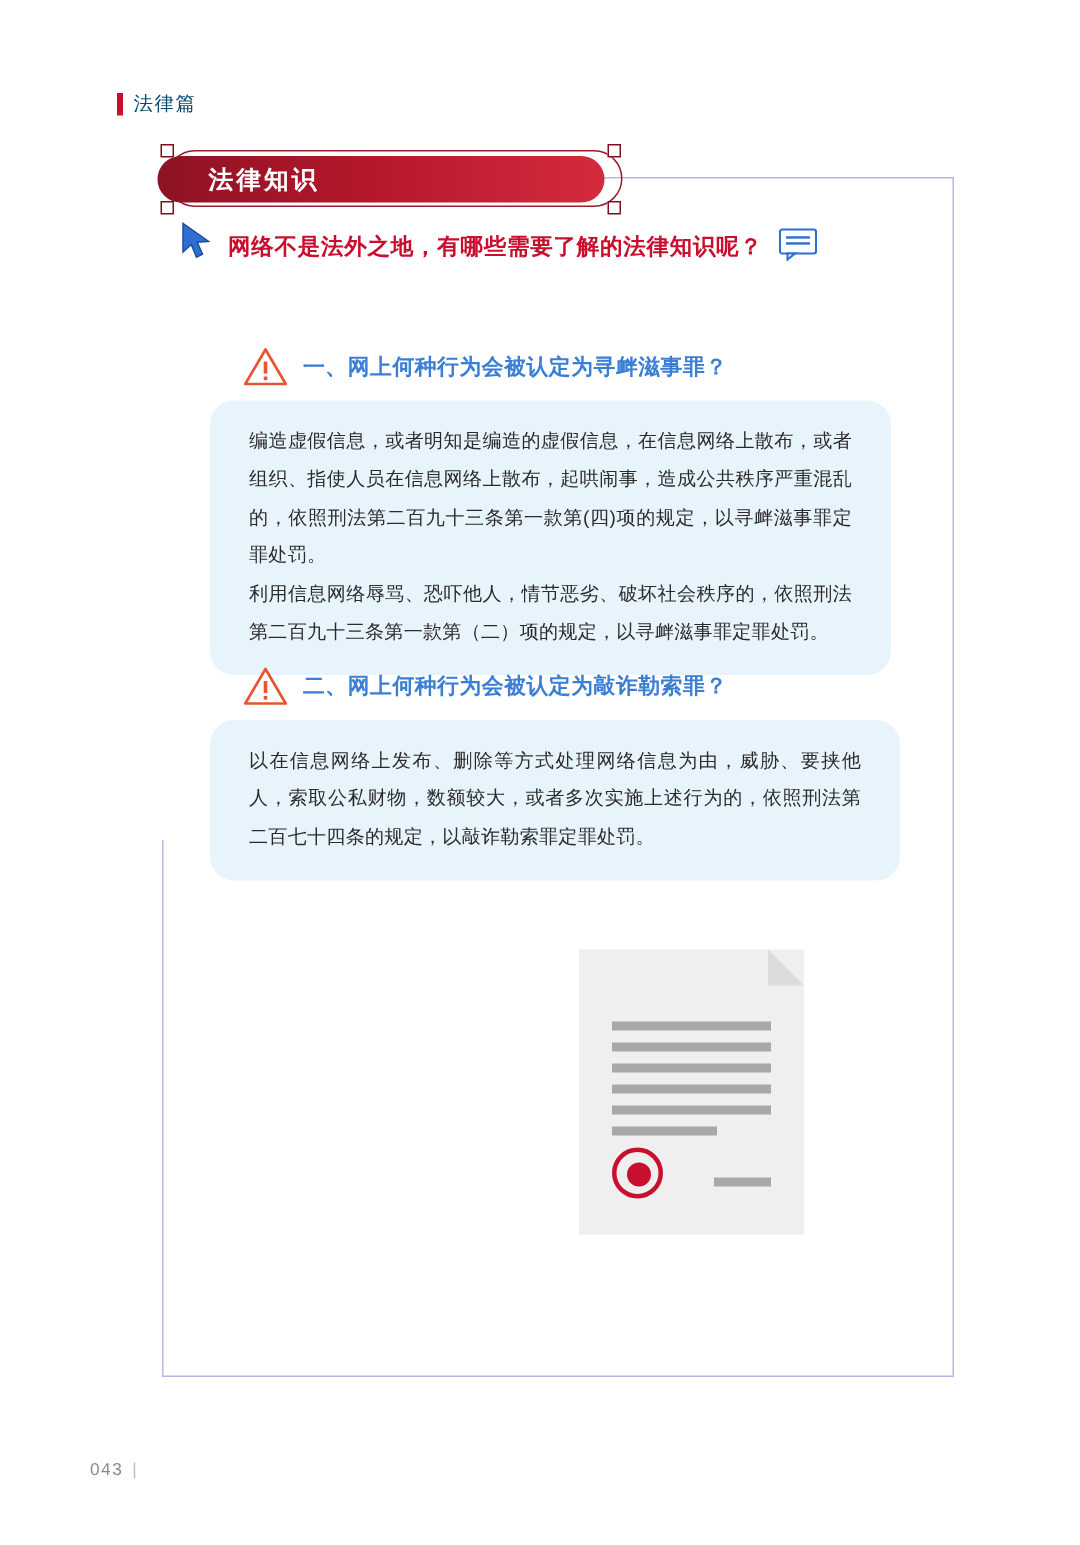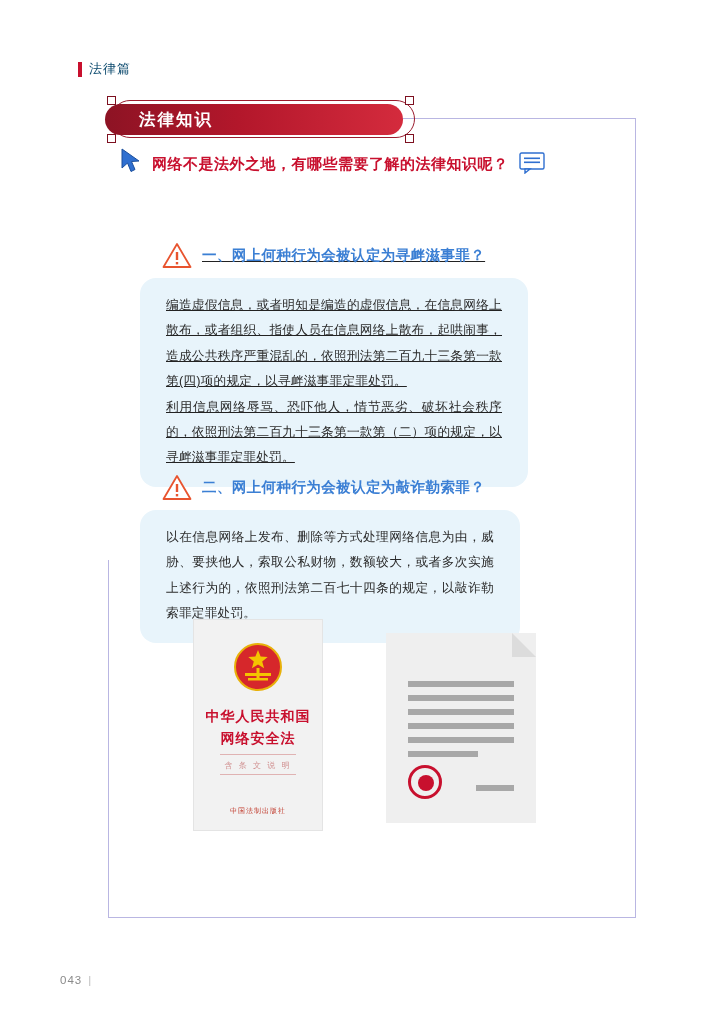--- a/index.html
+++ b/index.html
@@ -133,22 +133,22 @@
     border-radius: 16px;
     padding: 15px 26px 16px 26px;
     font-size: 12.7px;
     line-height: 2.0;
     color: #2b2b2b;
     letter-spacing: 0.2px;
     text-align: justify;
   }
   .qa-body p { margin: 0; }
 
-  #qa1 { left: 140px; top: 242px; width: 388px; text-decoration: underline; }
-  #qa2 { left: 140px; top: 474px; width: 380px; }
+  #qa1 { left: 140px; top: 231px; width: 454px; }
+  #qa2 { left: 140px; top: 444px; width: 460px; }
 
   
   .illu {
     position: absolute;
     left: 186px; top: 615px;
     width: 365px; height: 225px;
     z-index: 3;
   }
   .book {
     position: absolute;
@@ -302,39 +302,20 @@
     </span>
     <span class="qa-title">二、网上何种行为会被认定为敲诈勒索罪？</span>
   </div>
   <div class="qa-body">
     <p>以在信息网络上发布、删除等方式处理网络信息为由，威胁、要挟他人，索取公私财物，数额较大，或者多次实施上述行为的，依照刑法第二百七十四条的规定，以敲诈勒索罪定罪处罚。</p>
   </div>
 </div>
 
 <div class="illu">
 
-  <div class="book">
-    <span class="emblem">
-      <svg viewBox="0 0 54 54" width="54" height="54">
-        <circle cx="27" cy="27" r="23" fill="#d6272b" stroke="#e8b10a" stroke-width="2"></circle>
-        <path d="M27 10 l2.6 6.6 7.1 .4 -5.5 4.5 1.9 6.8 -6.1 -3.8 -6.1 3.8 1.9 -6.8 -5.5 -4.5 7.1 -.4z" fill="#f4c400"></path>
-        <rect x="14" y="33" width="26" height="3" fill="#f4c400"></rect>
-        <rect x="17" y="38" width="20" height="2.5" fill="#f4c400"></rect>
-        <rect x="25.5" y="28" width="3" height="10" fill="#f4c400"></rect>
-      </svg>
-    </span>
-    <div class="book-title">
-      <div>中华人民共和国</div>
-      <div>网络安全法</div>
-    </div>
-    <span class="book-rule r1"></span>
-    <span class="book-rule r2"></span>
-    <div class="book-sub">含 条 文 说 明</div>
-    <div class="book-pub">中国法制出版社</div>
-  </div>
 
   <div class="doc">
     <svg viewBox="0 0 150 190" width="150" height="190" style="position:absolute;left:0;top:0;">
       <path d="M0 0 H126 L150 24 V190 H0 Z" fill="#efefef"></path>
       <path d="M126 0 L150 24 H126 Z" fill="#dcdcdc"></path>
     </svg>
     <span class="doc-line" style="top:48px; width:106px;"></span>
     <span class="doc-line" style="top:62px; width:106px;"></span>
     <span class="doc-line" style="top:76px; width:106px;"></span>
     <span class="doc-line" style="top:90px; width:106px;"></span>

